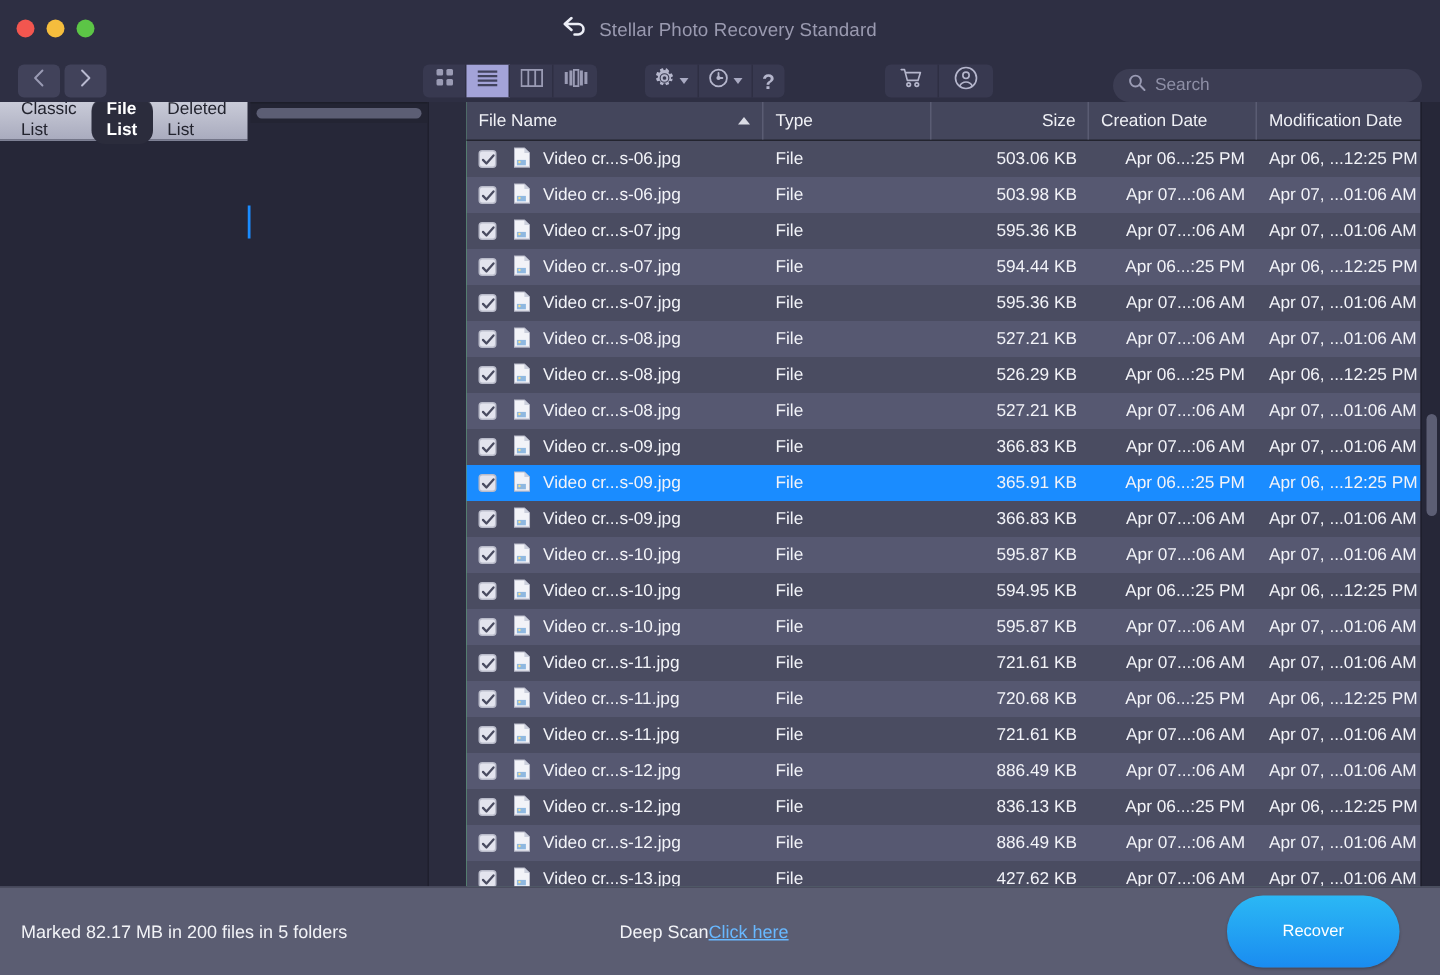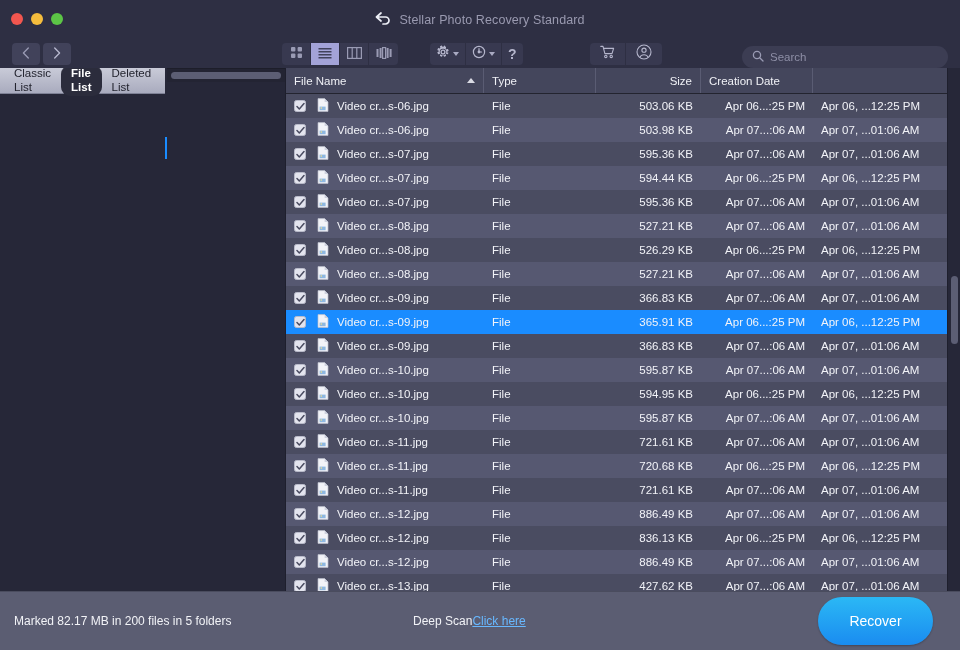--- a/index.html
+++ b/index.html
@@ -144,21 +144,21 @@
   .folder-icon { margin: 0 5px 0 7px; display: block; flex: 0 0 15px; }
   .tree-label { font-size: 12px; color: #eceef6; }
   .hscroll-track {
     height: 14px; flex: 0 0 14px; background: #232433;
     display: flex; align-items: center; padding: 0 4px;
     border-top: 1px solid #1d1e2a;
   }
   .hscroll-thumb { height: 7px; width: 110px; border-radius: 4px; background: #5c5e74; }
 
   
-  .table-wrap { flex: 1 1 auto; display: flex; flex-direction: column; min-width: 0; background: #86efac; position: relative; }
+  .table-wrap { flex: 1 1 auto; display: flex; flex-direction: column; min-width: 0; background: #86efac; position: relative; margin-left: 25px; }
   .thead {
     height: 26px; flex: 0 0 26px; display: flex;
     background: #44465c;
     border-bottom: 1px solid #23242f;
     color: #f0f1f6; font-size: 11.5px;
   }
   .th {
     display: flex; align-items: center; padding: 0 8px;
     border-right: 1px solid #5a5c73;
     white-space: nowrap; overflow: hidden;
@@ -224,21 +224,21 @@
     font-size: 12px; color: #f2f3f7;
   }
   .deep-link {
     color: #68b8ff; text-decoration: underline; font-size: 12px;
   }
   .recover-btn {
     position: absolute; right: 27px;
     width: 115px; height: 48px; border-radius: 24px;
     background: linear-gradient(to bottom, #2bb8f5 0%, #1a8cf0 100%);
     display: flex; align-items: center; justify-content: center;
-    color: #ffffff; font-size: 14px;
+    color: #ffffff; font-size: 11px;
     box-shadow: 0 1px 2px rgba(0,0,0,.25);
   }
 </style>
 </head>
 <body>
 
 <div id="app">
 
   <div class="titlebar">
     <div class="traffic">
@@ -455,20 +455,23 @@
         </div>
         <div class="th c-type">
           <span>Type</span>
         </div>
         <div class="th c-size num">
           <span>Size</span>
         </div>
         <div class="th c-cdate">
           <span>Creation Date</span>
         </div>
+        <div class="th c-mdate">
+          <span>Modification Date</span>
+        </div>
       </div>
       <div class="tbody" id="tbody">
           <div class="row odd">
             <div class="cell c-name">
               <span class="rchk">
                 <svg width="9" height="9" viewBox="0 0 9 9">
                   <path d="M1 4.6 L3.3 7 L8 1.6" fill="none" stroke="#4a4c61" stroke-width="1.5" stroke-linecap="round" stroke-linejoin="round"></path>
                 </svg>
               </span>
               <span class="file-icon"><svg width="12" height="14" viewBox="0 0 12 14">

